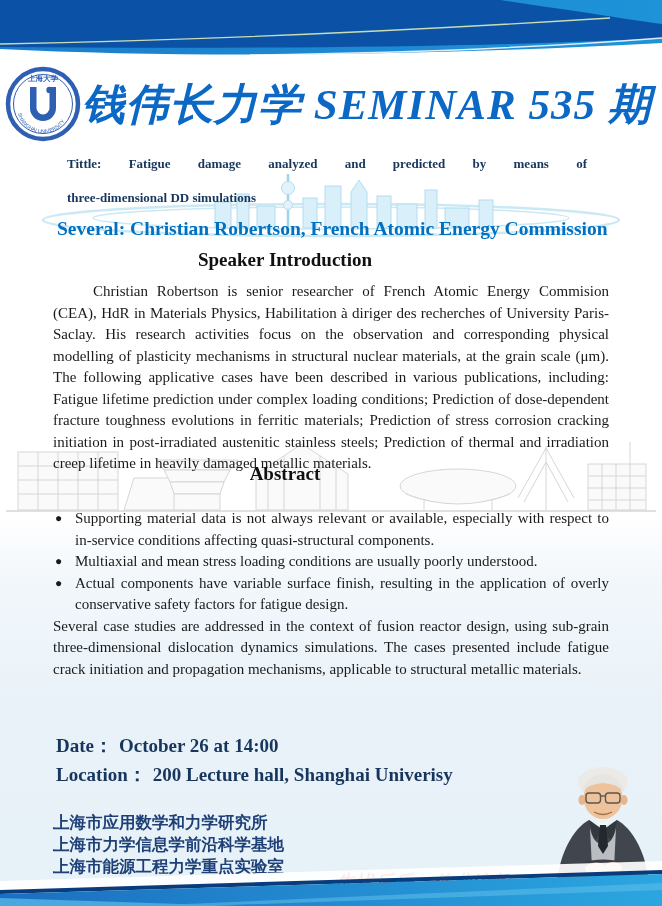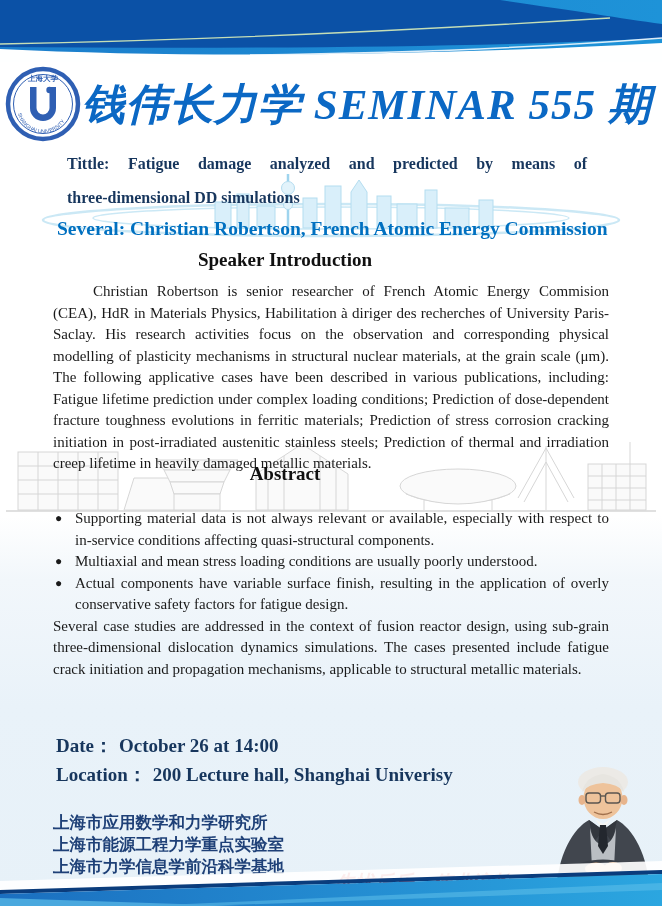--- a/index.html
+++ b/index.html
@@ -16,21 +16,21 @@
   .series-title{
     position:absolute;left:82px;top:76px;width:575px;z-index:4;
     font-size:43px;font-weight:bold;font-style:italic;color:#0b68c4;
     letter-spacing:1px;white-space:nowrap;
   }
   
   .skyline{position:absolute;left:35px;top:168px;z-index:0;}
   .sketch{position:absolute;left:6px;top:438px;z-index:0;}
   
   .title-block{position:absolute;left:67px;top:147px;width:520px;z-index:2;
-    color:#17365d;font-weight:bold;font-size:16px;line-height:34px;}
+    color:#17365d;font-weight:bold;font-size:13px;line-height:34px;}
   .title-line1{text-align:justify;text-align-last:justify;}
   .title-line2{text-align:left;}
   .speaker-line{position:absolute;left:57px;top:218px;width:560px;z-index:2;
     color:#0070c0;font-weight:bold;font-size:19.5px;white-space:nowrap;}
   .section-heading{position:absolute;left:0;width:570px;text-align:center;z-index:2;
     color:#101010;font-weight:bold;font-size:19px;}
   .h-intro{top:249px;}
   .h-abstract{top:463px;}
   .intro-para{position:absolute;left:53px;top:281px;width:556px;z-index:2;
     font-size:15px;line-height:21.5px;color:#1a1a1a;text-align:justify;text-indent:40px;}
@@ -78,21 +78,21 @@
     <path d="M25,24 V45 a13,13 0 0 0 26,0 V24 h-6.5 V45 a6.5,6.5 0 0 1 -13,0 V24 Z" fill="#2f5fb3"></path>
     <circle cx="44.5" cy="27" r="3.2" fill="#2f5fb3"></circle>
     <defs>
         <path id="arcBottom" d="M12,44 a26,26 0 0 0 52,0"></path>
       </defs>
     <text font-size="5.2" fill="#2f5fb3" font-family="'Liberation Sans','DejaVu Sans',sans-serif">
       <textPath href="#arcBottom" startOffset="8%">SHANGHAI UNIVERSITY</textPath>
     </text>
   </svg>
 
-  <div class="series-title">钱伟长力学 SEMINAR 555 期</div>
+  <div class="series-title">钱伟长力学 SEMINAR 535 期</div>
 
   <svg class="skyline" width="592" height="74" viewBox="0 0 592 74" aria-hidden="true">
     <g stroke="#bfe3f3" fill="none" opacity="0.8">
       <ellipse cx="296" cy="52" rx="288" ry="16" stroke-width="2.5"></ellipse>
       <ellipse cx="296" cy="50" rx="238" ry="11" stroke-width="1.5"></ellipse>
     </g>
     <g fill="#d9effa" stroke="#b4ddf0" stroke-width="1">
       <rect x="180" y="34" width="16" height="26"></rect>
       <rect x="202" y="26" width="12" height="34"></rect>
       <rect x="222" y="38" width="18" height="22"></rect>
@@ -171,22 +171,22 @@
     <div class="abs-closing">Several case studies are addressed in the context of fusion reactor design, using sub-grain three-dimensional dislocation dynamics simulations. The cases presented include fatigue crack initiation and propagation mechanisms, applicable to structural metallic materials.</div>
   </div>
 
   <div class="event-block">
     <div class="event-row"><span class="lbl">Date：</span><span>October 26 at 14:00</span></div>
     <div class="event-row"><span class="lbl">Location：</span><span>200 Lecture hall, Shanghai Univerisy</span></div>
   </div>
 
   <div class="organizers">
     <div>上海市应用数学和力学研究所</div>
+    <div>上海市力学信息学前沿科学基地</div>
     <div>上海市能源工程力学重点实验室</div>
-    <div>上海市力学信息学前沿科学基地</div>
   </div>
 
   <div class="motto">
     <div>先忧后乐，伟业流长</div>
     <div>——纪念钱伟长诞辰 110 周年</div>
   </div>
 
   <svg class="photo" viewBox="0 0 118 134" aria-hidden="true">
     <ellipse cx="59" cy="20" rx="25" ry="15" fill="#eceae6"></ellipse>
     <ellipse cx="59" cy="36" rx="19.5" ry="21" fill="#eec39b"></ellipse>

